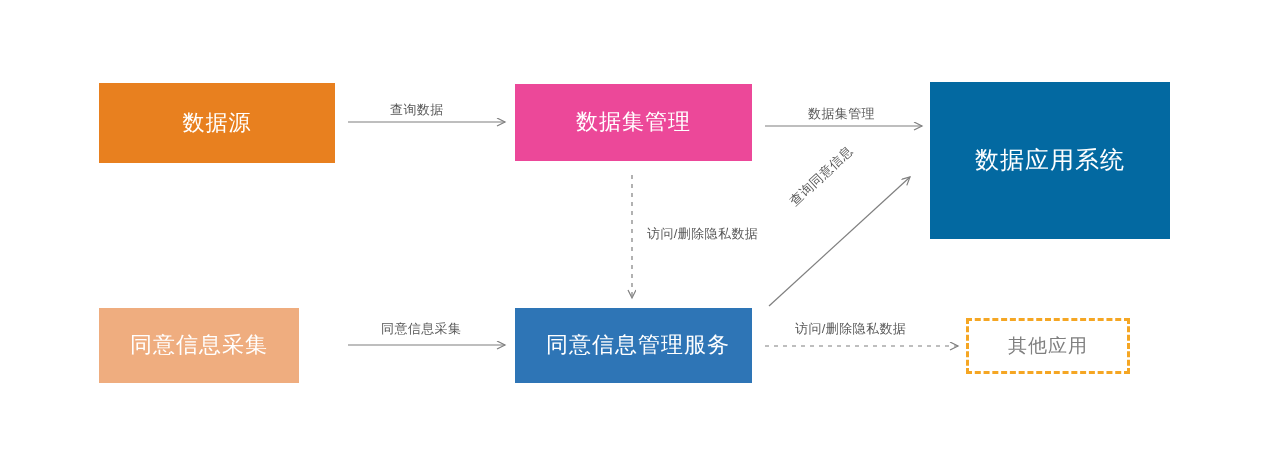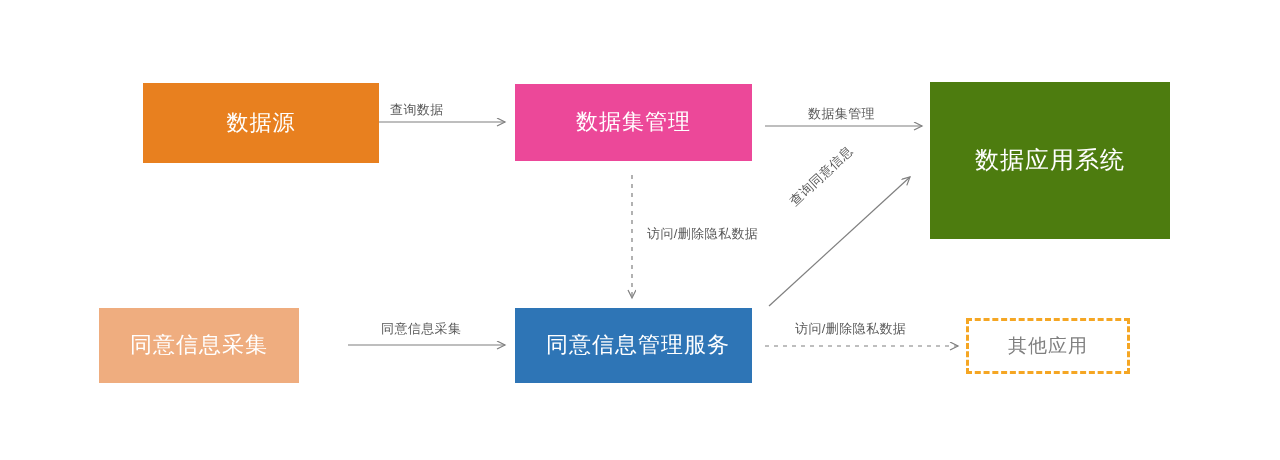--- a/index.html
+++ b/index.html
@@ -35,33 +35,32 @@
     white-space: nowrap;
   }
 
   
   #node-data-source {
     left: 99px; top: 83px;
     width: 236px; height: 80px;
     background: #E8801F;
     color: #ffffff;
     font-size: 22px;
-    margin-left: 44px;
   }
   #node-dataset-mgmt {
     left: 515px; top: 84px;
     width: 237px; height: 77px;
     background: #ec4899;
     color: #ffffff;
     font-size: 22px;
   }
   #node-data-app-system {
     left: 930px; top: 82px;
     width: 240px; height: 157px;
-    background: #4d7c0f;
+    background: #0369a1;
     color: #ffffff;
     font-size: 24px;
   }
   #node-consent-collect {
     left: 99px; top: 308px;
     width: 200px; height: 75px;
     background: #EFAD7F;
     color: #ffffff;
     font-size: 22px;
   }

